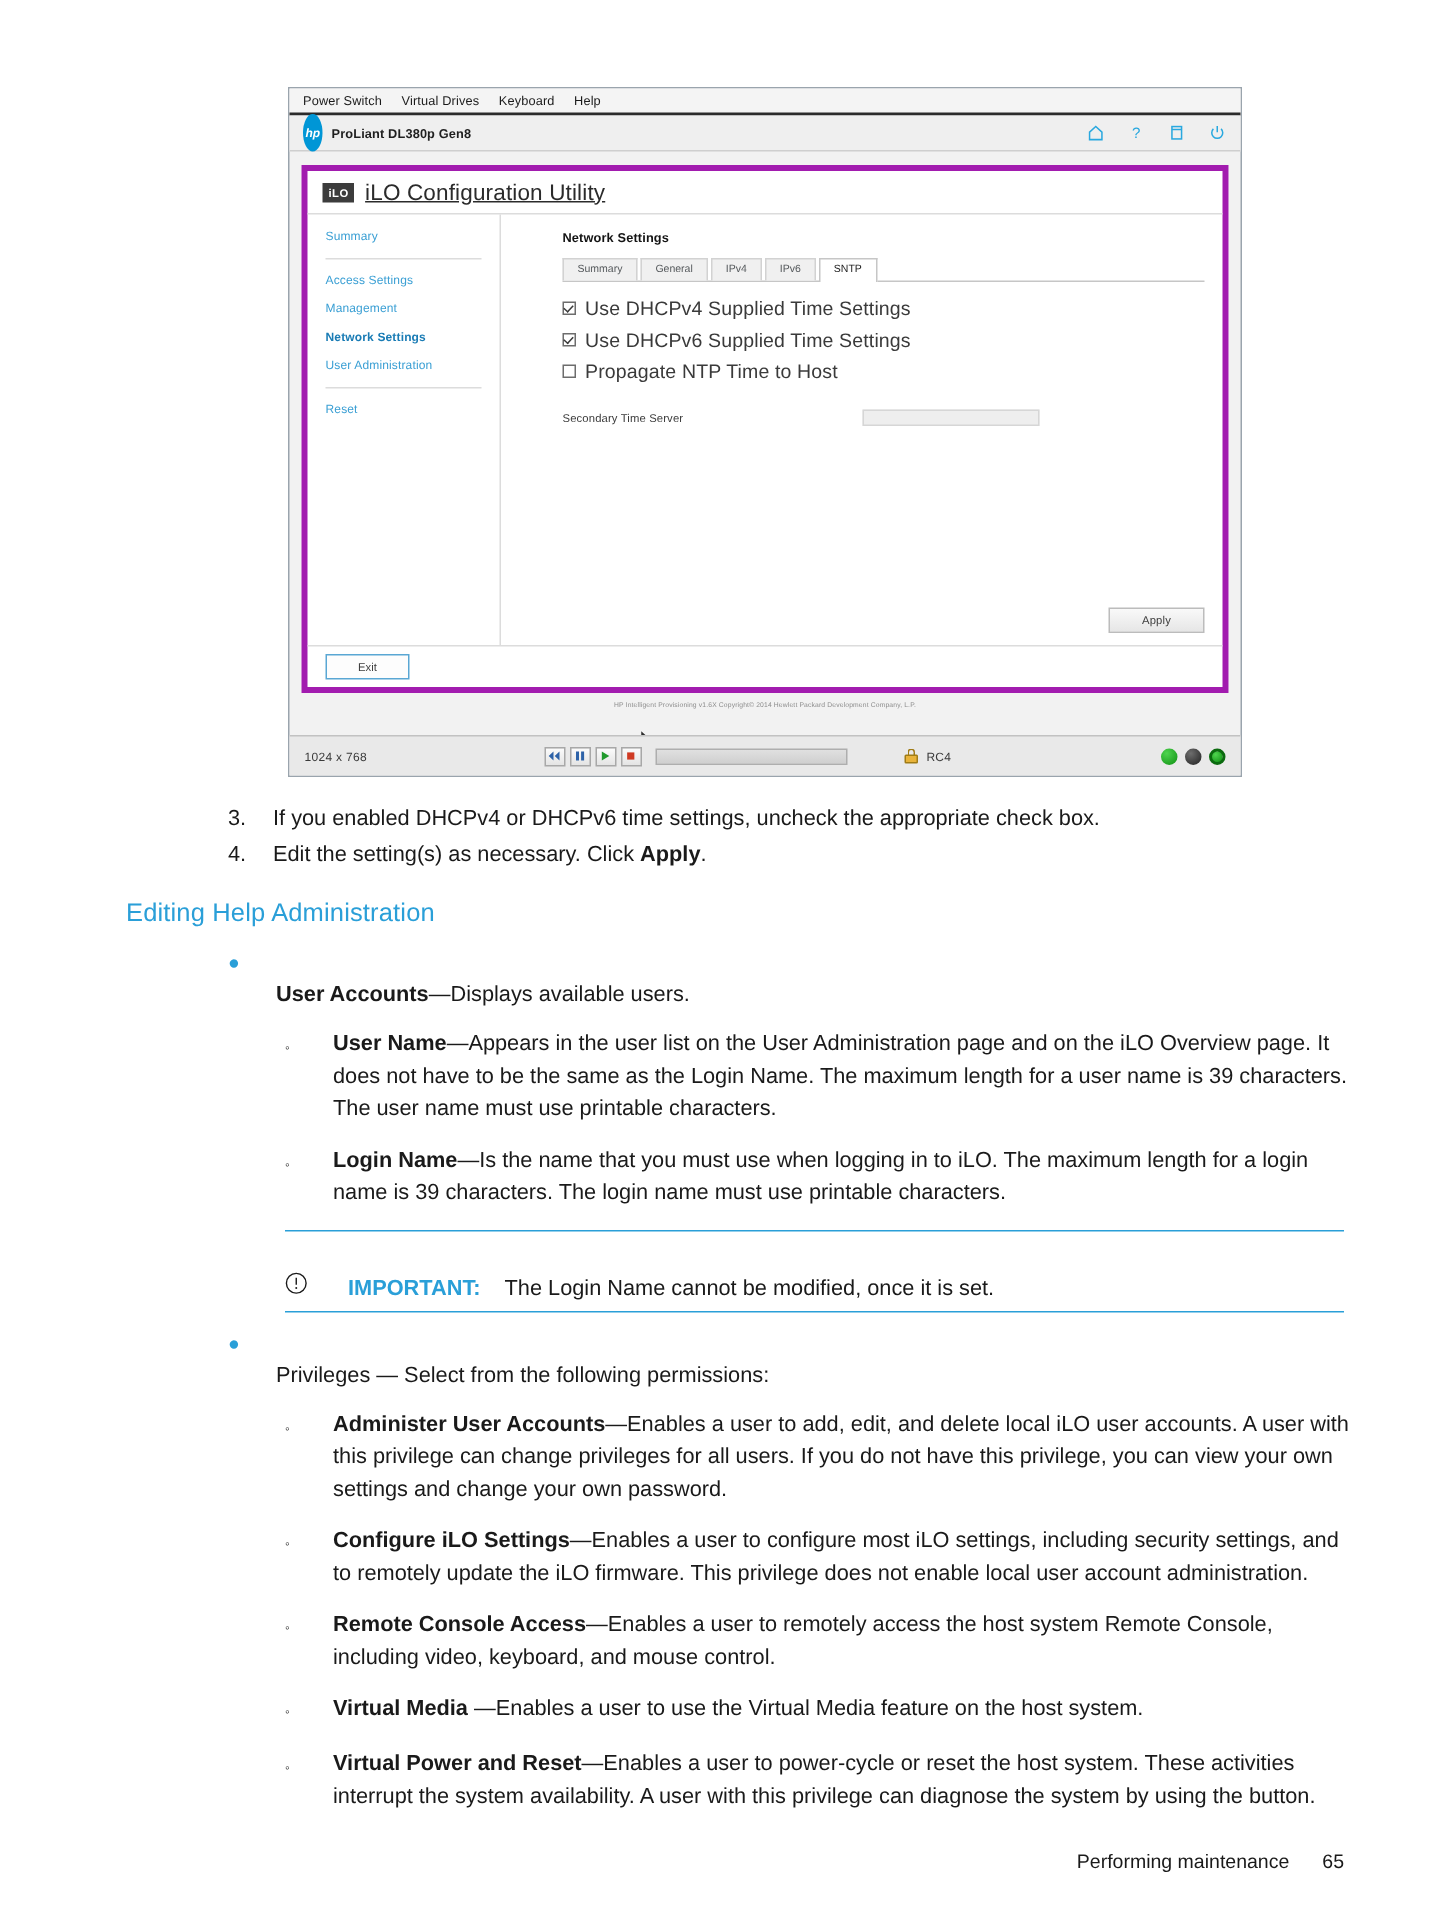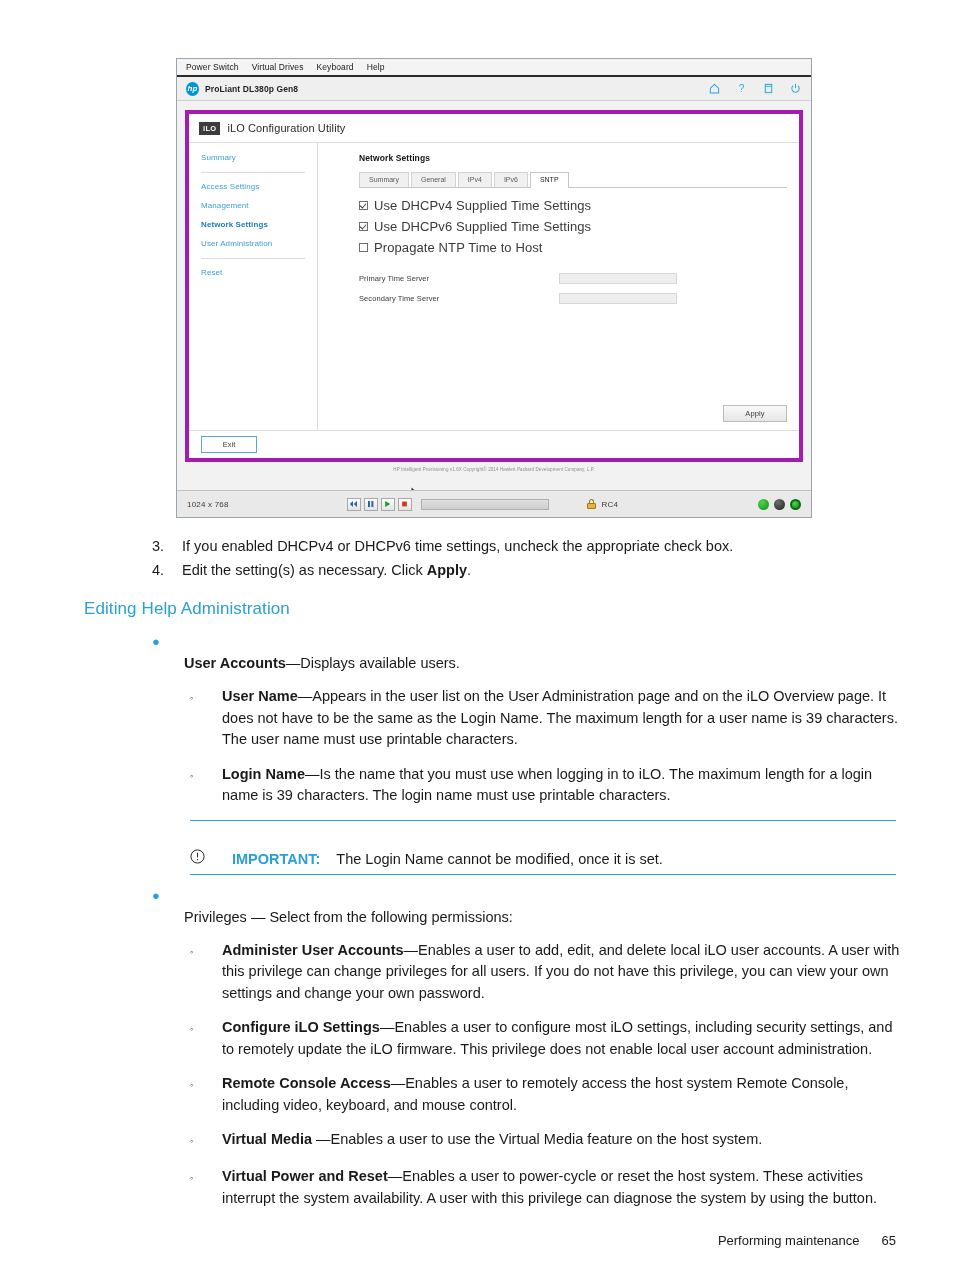--- a/index.html
+++ b/index.html
@@ -12,21 +12,21 @@
     background: #ffffff;
     font-family: "Liberation Sans", sans-serif;
     color: #000000;
     position: relative;
     overflow: hidden;
   }
 
   
   .figure {
     position: absolute;
-    left: 176px;
+    left: 192px;
     top: 58px;
     width: 636px;
     height: 460px;
     background: #f2f2f2;
     border: 1px solid #9aa4ad;
     box-sizing: border-box;
   }
 
   
   .console-menubar {
@@ -51,21 +51,21 @@
     height: 24px;
     background: #efefef;
     border-bottom: 1px solid #cfcfcf;
     display: flex;
     align-items: center;
     padding: 0 10px 0 9px;
     box-sizing: border-box;
   }
   .hp-logo {
     width: 13px;
-    height: 14px;
+    height: 25px;
     border-radius: 50%;
     background: #0096d6;
     color: #ffffff;
     font-size: 8px;
     font-style: italic;
     font-weight: bold;
     display: flex;
     align-items: center;
     justify-content: center;
     margin-right: 6px;
@@ -106,23 +106,24 @@
   .ilo-badge {
     background: #3c3c3c;
     color: #ffffff;
     font-size: 7.5px;
     font-weight: bold;
     padding: 2px 4px;
     letter-spacing: .3px;
     margin-right: 7px;
   }
   .utility-title {
-    font-size: 11px;
+    font-size: 15px;
     color: #2b2b2b;
     letter-spacing: .1px;
+    text-decoration: underline;
   }
 
   .app-body { display: flex; flex: 1 1 auto; min-height: 0; gap: 31px; }
 
   
   .nav {
     width: 129px;
     flex: none;
     border-right: 1px solid #dcdcdc;
     padding: 10px 0 0 12px;
@@ -569,24 +570,20 @@
           <span class="chkbox checked"></span>
           <span class="chk-label">Use DHCPv6 Supplied Time Settings</span>
         </div>
         <div class="chk-row">
           <span class="chkbox"></span>
           <span class="chk-label">Propagate NTP Time to Host</span>
         </div>
 
         <div class="form">
           <div class="form-row">
-            <span class="form-label">Primary Time Server</span>
-            <span class="form-input"></span>
-          </div>
-          <div class="form-row">
             <span class="form-label">Secondary Time Server</span>
             <span class="form-input"></span>
           </div>
         </div>
 
         <div class="apply-wrap">
           <div class="btn">Apply</div>
         </div>
       </div>
     </div>

